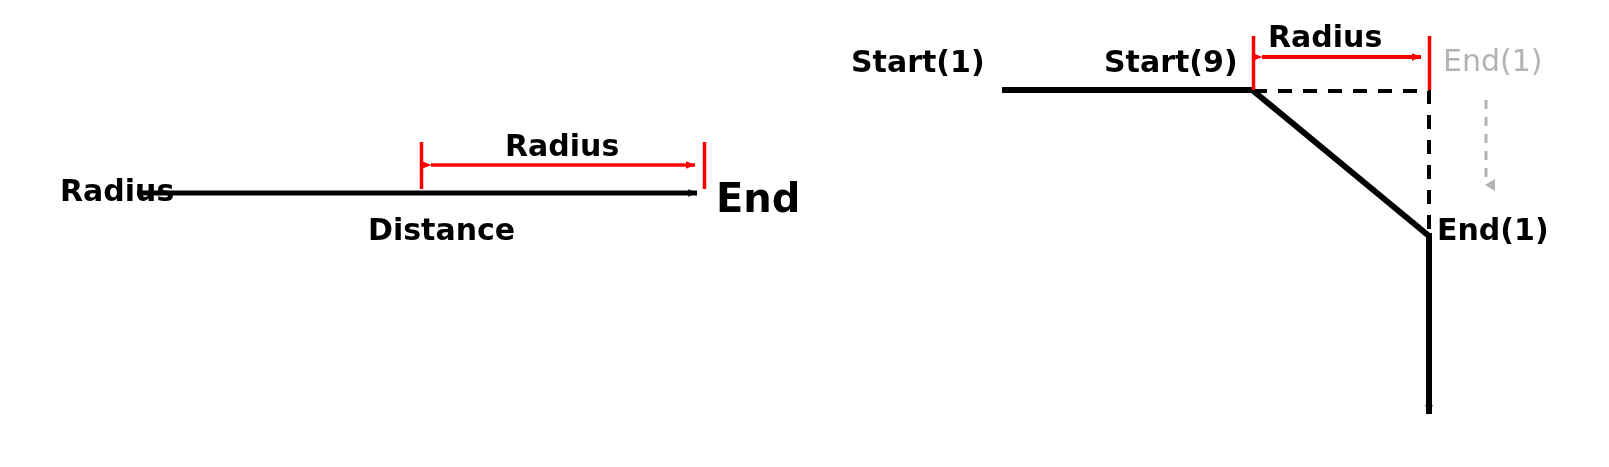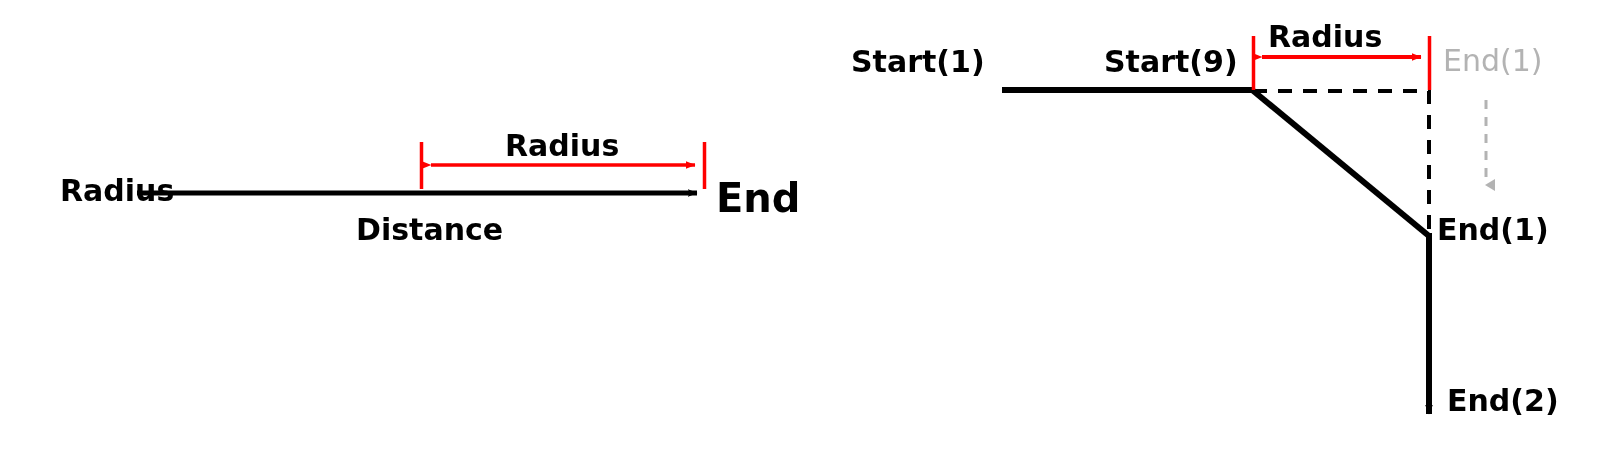--- a/index.html
+++ b/index.html
@@ -88,29 +88,28 @@
       <line x1="1262" y1="57" x2="1421" y2="57" stroke="#ff0000" stroke-width="4" marker-start="url(#arrow-red-start)" marker-end="url(#arrow-red-end)"></line>
 
       <line x1="1486" y1="100" x2="1486" y2="185" stroke="#b3b3b3" stroke-width="3" stroke-dasharray="9 8" marker-end="url(#arrow-gray)"></line>
     </g>
   </svg>
 
   <div class="lbl" style="left:60px; top:176px; font-size:30px;">Radius</div>
 
   <div class="lbl" style="left:716px; top:178px; font-size:40px;">End</div>
 
-  <div class="lbl" style="left:356px; top:215px; font-size:30px;">Distance</div>
+  <div class="lbl" style="left:368px; top:215px; font-size:30px;">Distance</div>
 
   <div class="lbl" style="left:505px; top:131px; font-size:30px;">Radius</div>
 
   <div class="lbl" style="left:851px; top:47px; font-size:30px;">Start(1)</div>
 
   <div class="lbl" style="left:1104px; top:47px; font-size:30px;">Start(9)</div>
 
   <div class="lbl" style="left:1268px; top:22px; font-size:30px;">Radius</div>
 
   <div class="lbl lbl-muted" style="left:1443px; top:46px; font-size:30px;">End(1)</div>
 
   <div class="lbl" style="left:1437px; top:215px; font-size:30px;">End(1)</div>
 
-  <div class="lbl" style="left:1447px; top:386px; font-size:30px;">End(2)</div>
 
 </div>
 
 </body></html>

